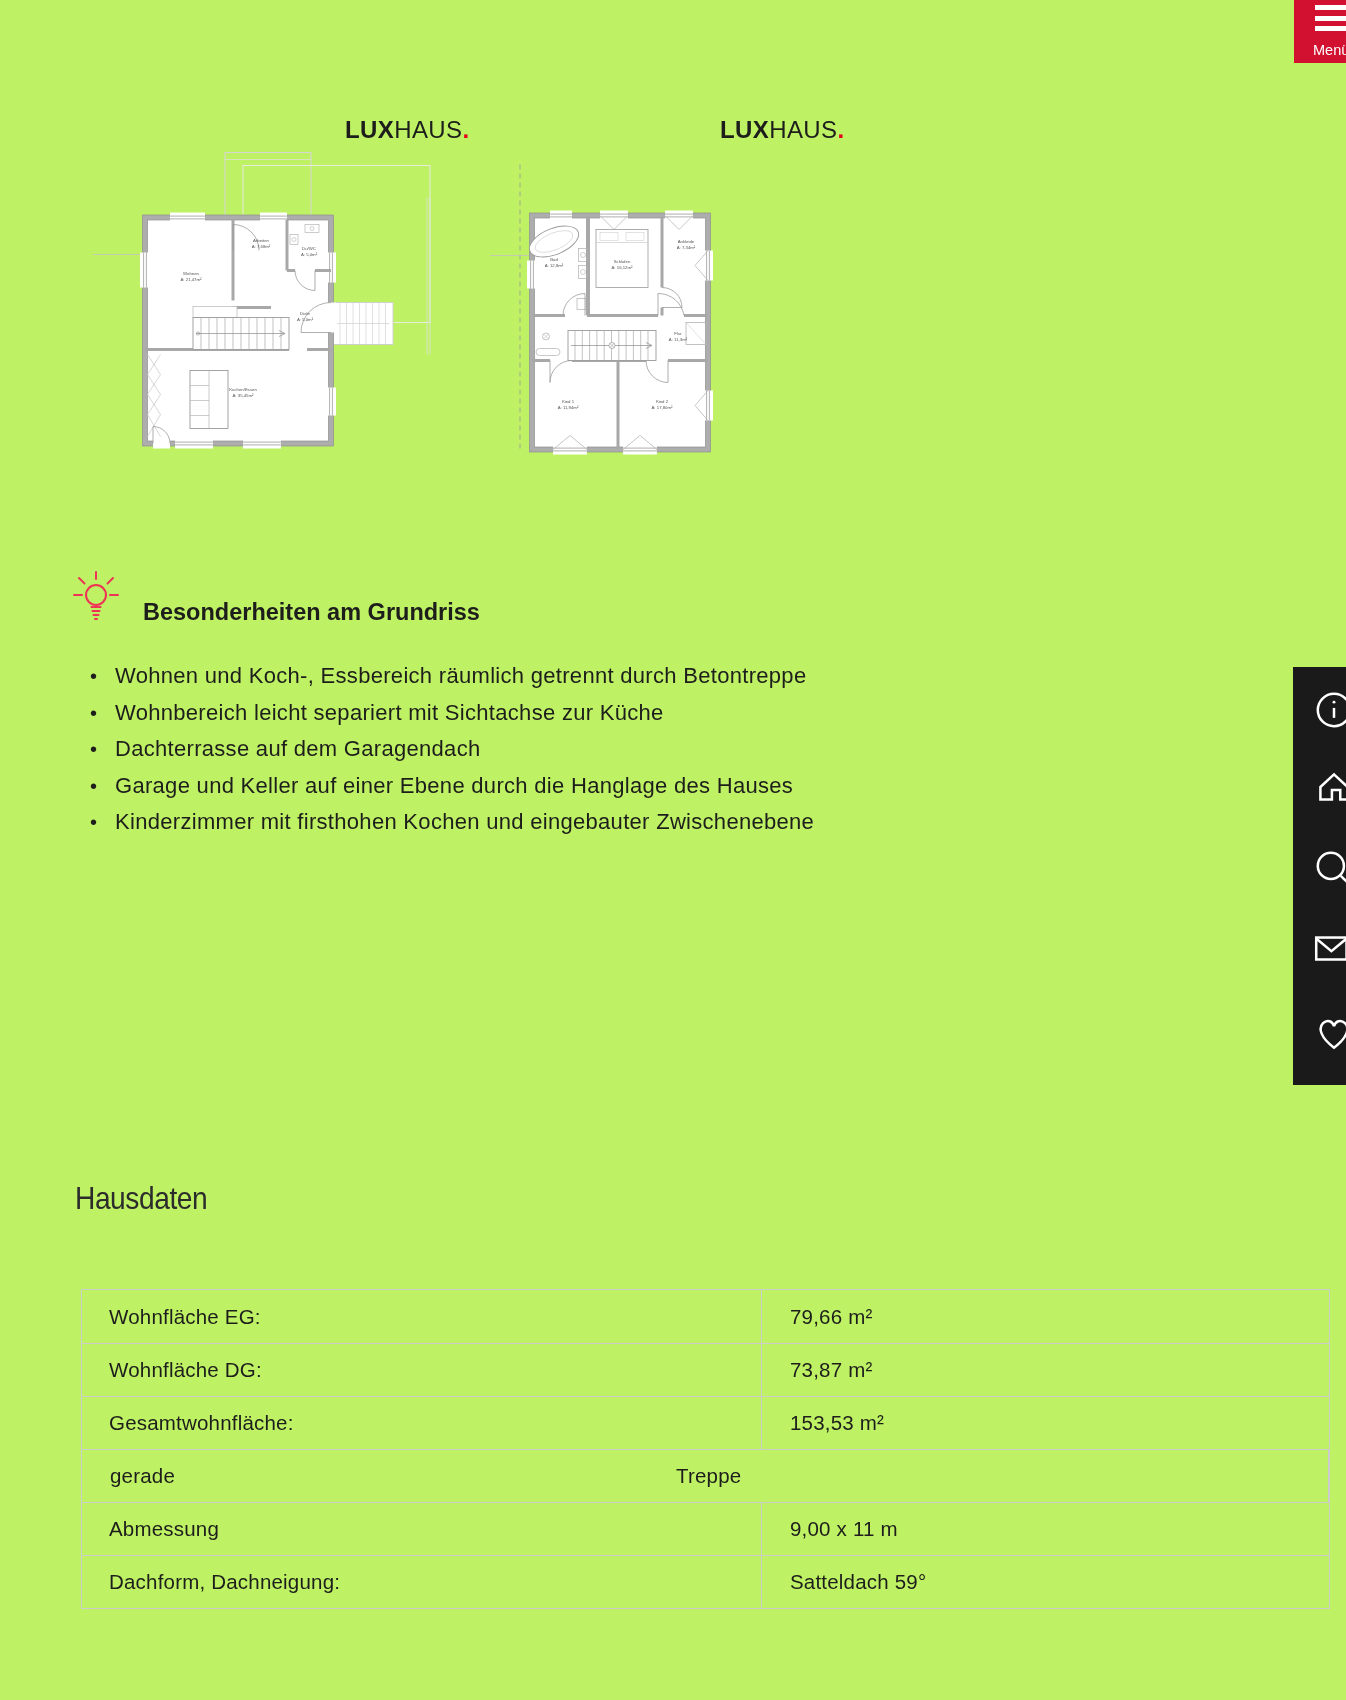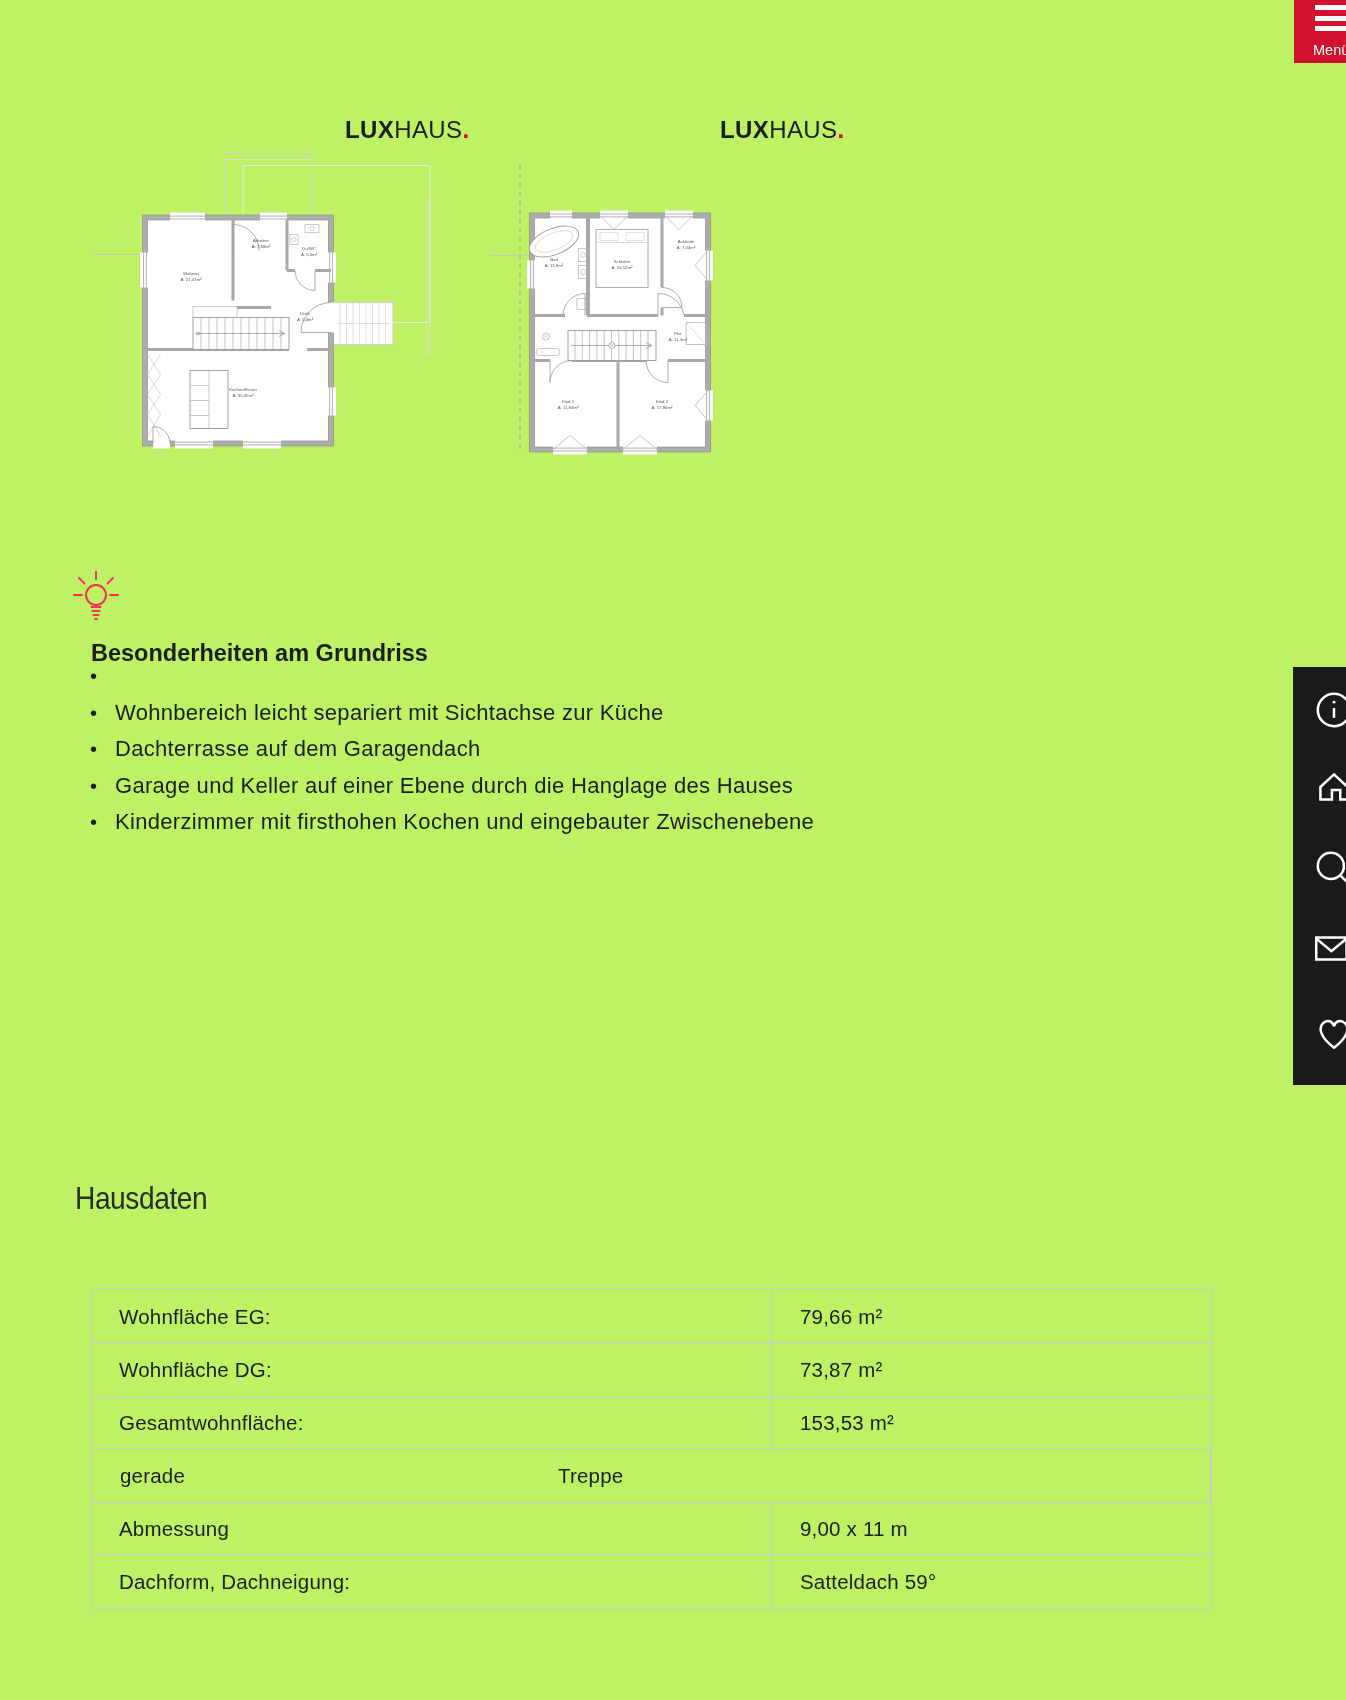--- a/index.html
+++ b/index.html
@@ -26,35 +26,35 @@
   .plan{position:absolute;top:100px;width:390px;height:385px;}
   .plan-eg{left:75px;}
   .plan-dg{left:450px;}
   .brand{position:absolute;left:270px;top:16px;font-size:24px;letter-spacing:.4px;color:var(--ink);white-space:nowrap;}
   .brand .b1{font-weight:bold;}
   .brand .b3{color:var(--logo-dot);font-weight:bold;}
   .plansvg{position:absolute;left:0;top:0;width:390px;height:385px;}
   .plansvg text{font-family:"Liberation Sans",sans-serif;font-size:4.3px;fill:#555;}
 
   
-  .features-head{position:absolute;left:70px;top:568px;display:flex;align-items:flex-start;flex-direction:column;}
+  .features-head{position:absolute;left:70px;top:568px;display:flex;align-items:flex-end;}
   .features-head h2{font-size:23.5px;font-weight:bold;color:var(--ink);margin-left:21px;margin-top:14px;}
   #features-list{position:absolute;left:78px;top:664px;width:1080px;list-style:none;}
   #features-list li{display:flex;font-size:22px;line-height:24px;letter-spacing:.3px;margin-bottom:12.5px;color:var(--ink);}
   #features-list .dot{width:37px;font-size:20px;flex:0 0 37px;text-align:left;padding-left:12px;}
 
   
   .sidebar{position:absolute;left:1293px;top:667px;width:82px;height:418px;background:var(--sidebar-bg);}
   .sb-btn{position:absolute;left:18px;width:46px;height:46px;background:none;border:none;cursor:pointer;}
   .sb-btn svg{width:46px;height:46px;stroke:#fff;stroke-width:2.4;fill:none;}
 
   
   .hd-title{position:absolute;left:75px;top:1180px;font-size:32px;font-weight:400;color:#2b2b2b;
     transform:scaleX(.88);transform-origin:left center;letter-spacing:-.5px;}
-  .hd-table{position:absolute;left:91px;top:1289px;width:1121px;border:1px solid var(--tbl-border);}
+  .hd-table{position:absolute;left:81px;top:1289px;width:1249px;border:1px solid var(--tbl-border);}
   .trow{display:flex;height:53px;border-top:1px solid var(--tbl-border);}
   .trow:first-child{border-top:none;}
   .tcell{display:flex;align-items:center;font-size:20.5px;letter-spacing:.2px;color:var(--ink);}
   .tlabel{flex:0 0 680px;border-right:1px solid var(--tbl-border);padding-left:27px;}
   .tvalue{flex:1;padding-left:28px;}
 </style>
 </head>
 <body>
 
 <div class="page">
@@ -280,20 +280,21 @@
       <path d="M21.5 39H30.5"></path>
       <path d="M22.5 43H29.5"></path>
       <path d="M23.5 47H28.5"></path>
       <path d="M25 51H27"></path>
     </svg>
     <h2>Besonderheiten am Grundriss</h2>
   </div>
   <ul id="features-list">
       <li>
         <span class="dot">•</span>
+        <span>Wohnen und Koch-, Essbereich räumlich getrennt durch Betontreppe</span>
       </li>
       <li>
         <span class="dot">•</span>
         <span>Wohnbereich leicht separiert mit Sichtachse zur Küche</span>
       </li>
       <li>
         <span class="dot">•</span>
         <span>Dachterrasse auf dem Garagendach</span>
       </li>
       <li>

